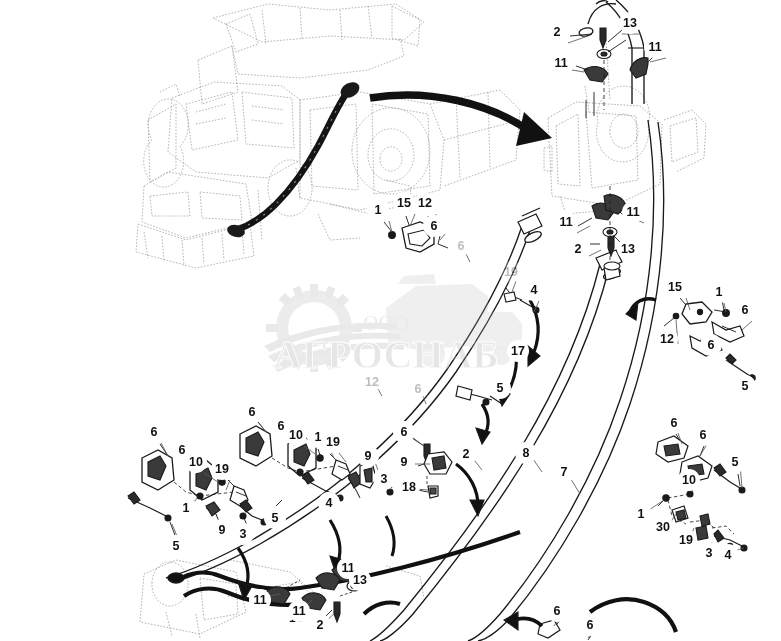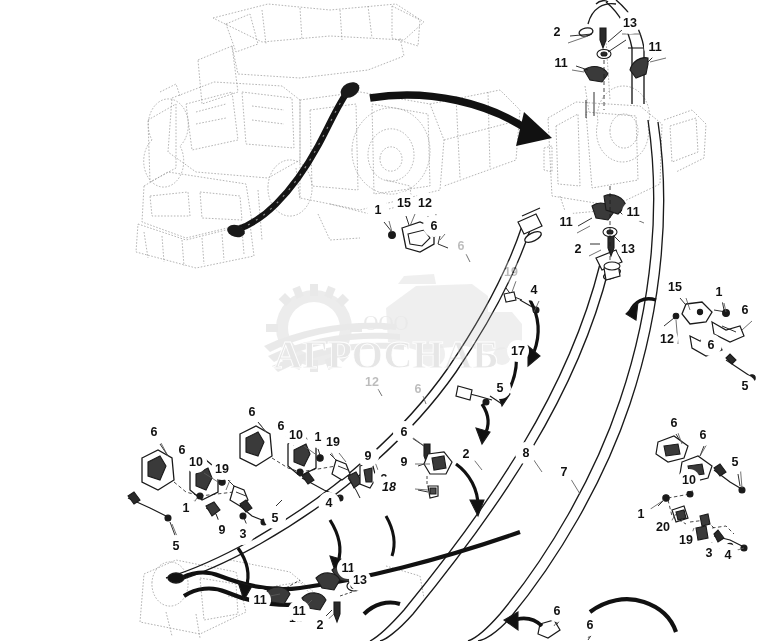--- a/index.html
+++ b/index.html
@@ -506,30 +506,30 @@
       <div class="callout" style="left: 270px; top: 415px;">6</div>
       <div class="callout" style="left: 285px; top: 424px;">10</div>
       <div class="callout" style="left: 307px; top: 426px;">1</div>
       <div class="callout" style="left: 322px; top: 431px;">19</div>
       <div class="callout" style="left: 318px; top: 492px;">4</div>
       <div class="callout" style="left: 264px; top: 507px;">5</div>
       <div class="callout" style="left: 357px; top: 445px;">9</div>
       <div class="callout" style="left: 373px; top: 468px;">3</div>
       <div class="callout" style="left: 393px; top: 421px;">6</div>
       <div class="callout" style="left: 393px; top: 451px;">9</div>
-      <div class="callout" style="left: 378px; top: 476px; font-style: italic;">18</div>
+      <div class="callout" style="left: 398px; top: 476px;">18</div>
       <div class="callout" style="left: 455px; top: 443px;">2</div>
       <div class="callout" style="left: 515px; top: 442px;">8</div>
       <div class="callout" style="left: 553px; top: 461px;">7</div>
       <div class="callout" style="left: 663px; top: 412px;">6</div>
       <div class="callout" style="left: 692px; top: 424px;">6</div>
       <div class="callout" style="left: 724px; top: 451px;">5</div>
       <div class="callout" style="left: 678px; top: 469px;">10</div>
       <div class="callout" style="left: 630px; top: 503px;">1</div>
-      <div class="callout" style="left: 652px; top: 516px;">20</div>
+      <div class="callout" style="left: 652px; top: 516px;">30</div>
       <div class="callout" style="left: 675px; top: 529px;">19</div>
       <div class="callout" style="left: 698px; top: 542px;">3</div>
       <div class="callout" style="left: 717px; top: 544px;">4</div>
       <div class="callout" style="left: 249px; top: 589px;">11</div>
       <div class="callout" style="left: 285px; top: 607px;">13</div>
       <div class="callout" style="left: 288px; top: 600px;">11</div>
       <div class="callout" style="left: 337px; top: 557px;">11</div>
       <div class="callout" style="left: 349px; top: 569px;">13</div>
       <div class="callout" style="left: 309px; top: 614px;">2</div>
       <div class="callout" style="left: 546px; top: 600px;">6</div>

